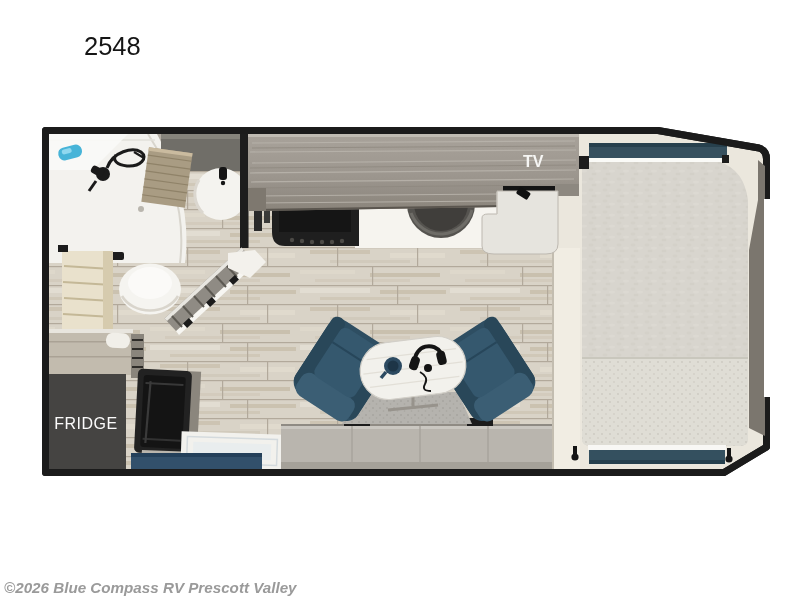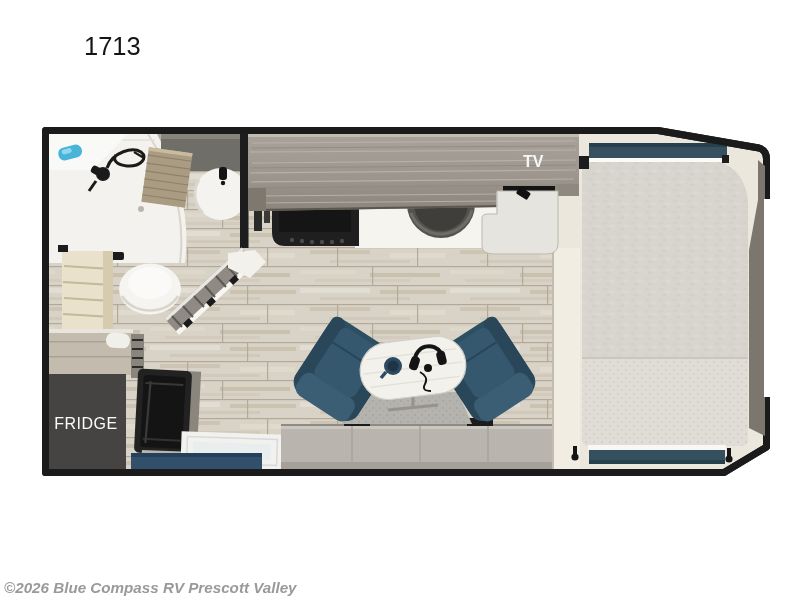--- a/index.html
+++ b/index.html
@@ -1,21 +1,21 @@
 <!DOCTYPE html>
 <html><head>
 <meta charset="utf-8">
 <style>
 html,body{margin:0;padding:0;width:800px;height:600px;background:#ffffff;overflow:hidden;font-family:"Liberation Sans",sans-serif;}
 .abs{position:absolute;}
 </style>
 </head>
 <body>
 
-<div class="abs" style="left:84px;top:32px;font-size:25.5px;color:#151515;">1713</div>
+<div class="abs" style="left:84px;top:32px;font-size:25.5px;color:#151515;">2548</div>
 
 <svg class="abs" style="left:0;top:0" width="800" height="600" viewBox="0 0 800 600">
 <defs>
 
 <pattern id="plank" width="150" height="57" patternUnits="userSpaceOnUse">
   <rect width="150" height="57" fill="#d9d3c7"></rect>
   <rect y="0" width="150" height="1.2" fill="#b2a99b"></rect>
   <rect y="19" width="150" height="1.2" fill="#b2a99b"></rect>
   <rect y="38" width="150" height="1.2" fill="#b2a99b"></rect>
   <rect x="0" y="3" width="70" height="5" fill="#e2ddd2"></rect>

